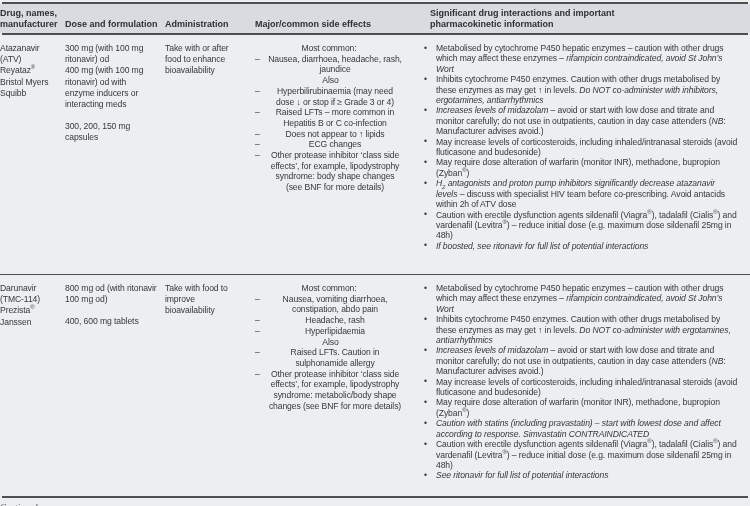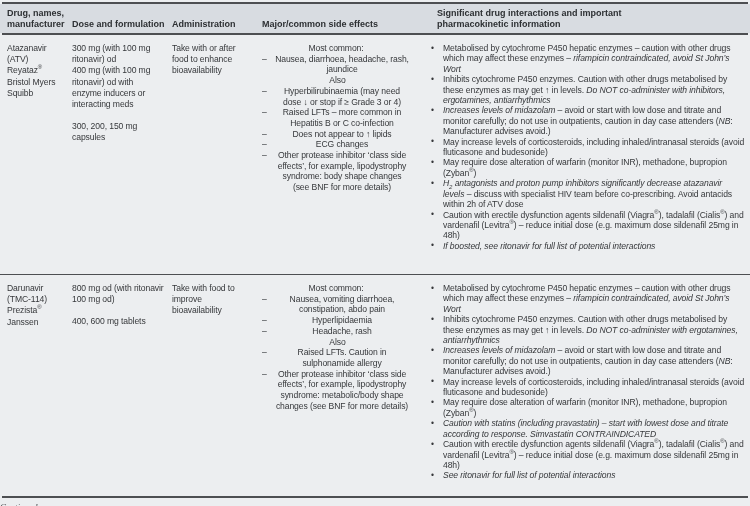--- a/index.html
+++ b/index.html
@@ -14,21 +14,20 @@
     background:var(--page-bg);
     font-family:"Liberation Sans","DejaVu Sans",sans-serif;
     color:var(--text);
     overflow:hidden;
   }
   .page{width:750px;height:506px;padding-top:2px;}
   .rule{height:2px;background:var(--rule);margin:0 2px;}
   .grid{
     display:grid;
     grid-template-columns:65px 100px 90px 158px 330px;
-    padding-left:7px;
   }
   
   .thead{
     background:var(--band);
     height:29px;
     align-items:end;
     padding-bottom:3px;
   }
   .hcell{font-weight:bold;font-size:9px;line-height:11px;color:#2d3033;}
   .hcell .hline{display:block;white-space:nowrap;}
@@ -144,33 +143,33 @@
           <div class="drug-line"><span>Janssen</span></div>
         </div>
         <div class="cell dose-cell">
           <div class="regimen">800 mg od (with ritonavir 100 mg od)</div>
           <div class="formulation">400, 600 mg tablets</div>
         </div>
         <div class="cell admin-cell">Take with food to improve bioavailability</div>
         <div class="cell se-cell">
           <div class="se-label">Most common:</div>
           <div class="dash-item">Nausea, vomiting diarrhoea, constipation, abdo pain</div>
+          <div class="dash-item">Headache, rash</div>
           <div class="dash-item">Hyperlipidaemia</div>
-          <div class="dash-item">Headache, rash</div>
           <div class="se-also">Also</div>
           <div class="dash-item">Raised LFTs. Caution in sulphonamide allergy</div>
           <div class="dash-item">Other protease inhibitor ‘class side effects’, for example, lipodystrophy syndrome: metabolic/body shape changes (see BNF for more details)</div>
         </div>
         <div class="cell int-cell">
           <div class="bullet-item"><span>Metabolised by cytochrome P450 hepatic enzymes – caution with other drugs which may affect these enzymes – </span><span class="it">rifampicin contraindicated, avoid St John’s Wort</span></div>
           <div class="bullet-item"><span>Inhibits cytochrome P450 enzymes. Caution with other drugs metabolised by these enzymes as may get ↑ in levels. </span><span class="it">Do NOT co-administer with ergotamines, antiarrhythmics</span></div>
           <div class="bullet-item"><span class="it">Increases levels of midazolam</span><span> – avoid or start with low dose and titrate and monitor carefully; do not use in outpatients, caution in day case attenders (</span><span class="it">NB</span><span>: Manufacturer advises avoid.)</span></div>
           <div class="bullet-item"><span>May increase levels of corticosteroids, including inhaled/intranasal steroids (avoid fluticasone and budesonide)</span></div>
           <div class="bullet-item"><span>May require dose alteration of warfarin (monitor INR), methadone, bupropion (Zyban</span><sup>®</sup><span>)</span></div>
-          <div class="bullet-item"><span class="it">Caution with statins (including pravastatin) – start with lowest dose and titrate according to response. Simvastatin CONTRAINDICATED</span></div>
+          <div class="bullet-item"><span class="it">Caution with statins (including pravastatin) – start with lowest dose and affect according to response. Simvastatin CONTRAINDICATED</span></div>
           <div class="bullet-item"><span>Caution with erectile dysfunction agents sildenafil (Viagra</span><sup>®</sup><span>), tadalafil (Cialis</span><sup>®</sup><span>) and vardenafil (Levitra</span><sup>®</sup><span>) – reduce initial dose (e.g. maximum dose sildenafil 25mg in 48h)</span></div>
           <div class="bullet-item"><span class="it">See ritonavir for full list of potential interactions</span></div>
         </div>
       </div>
     </div>
 
   <div class="rule"></div>
 
   <div class="continued">Continued</div>
 

